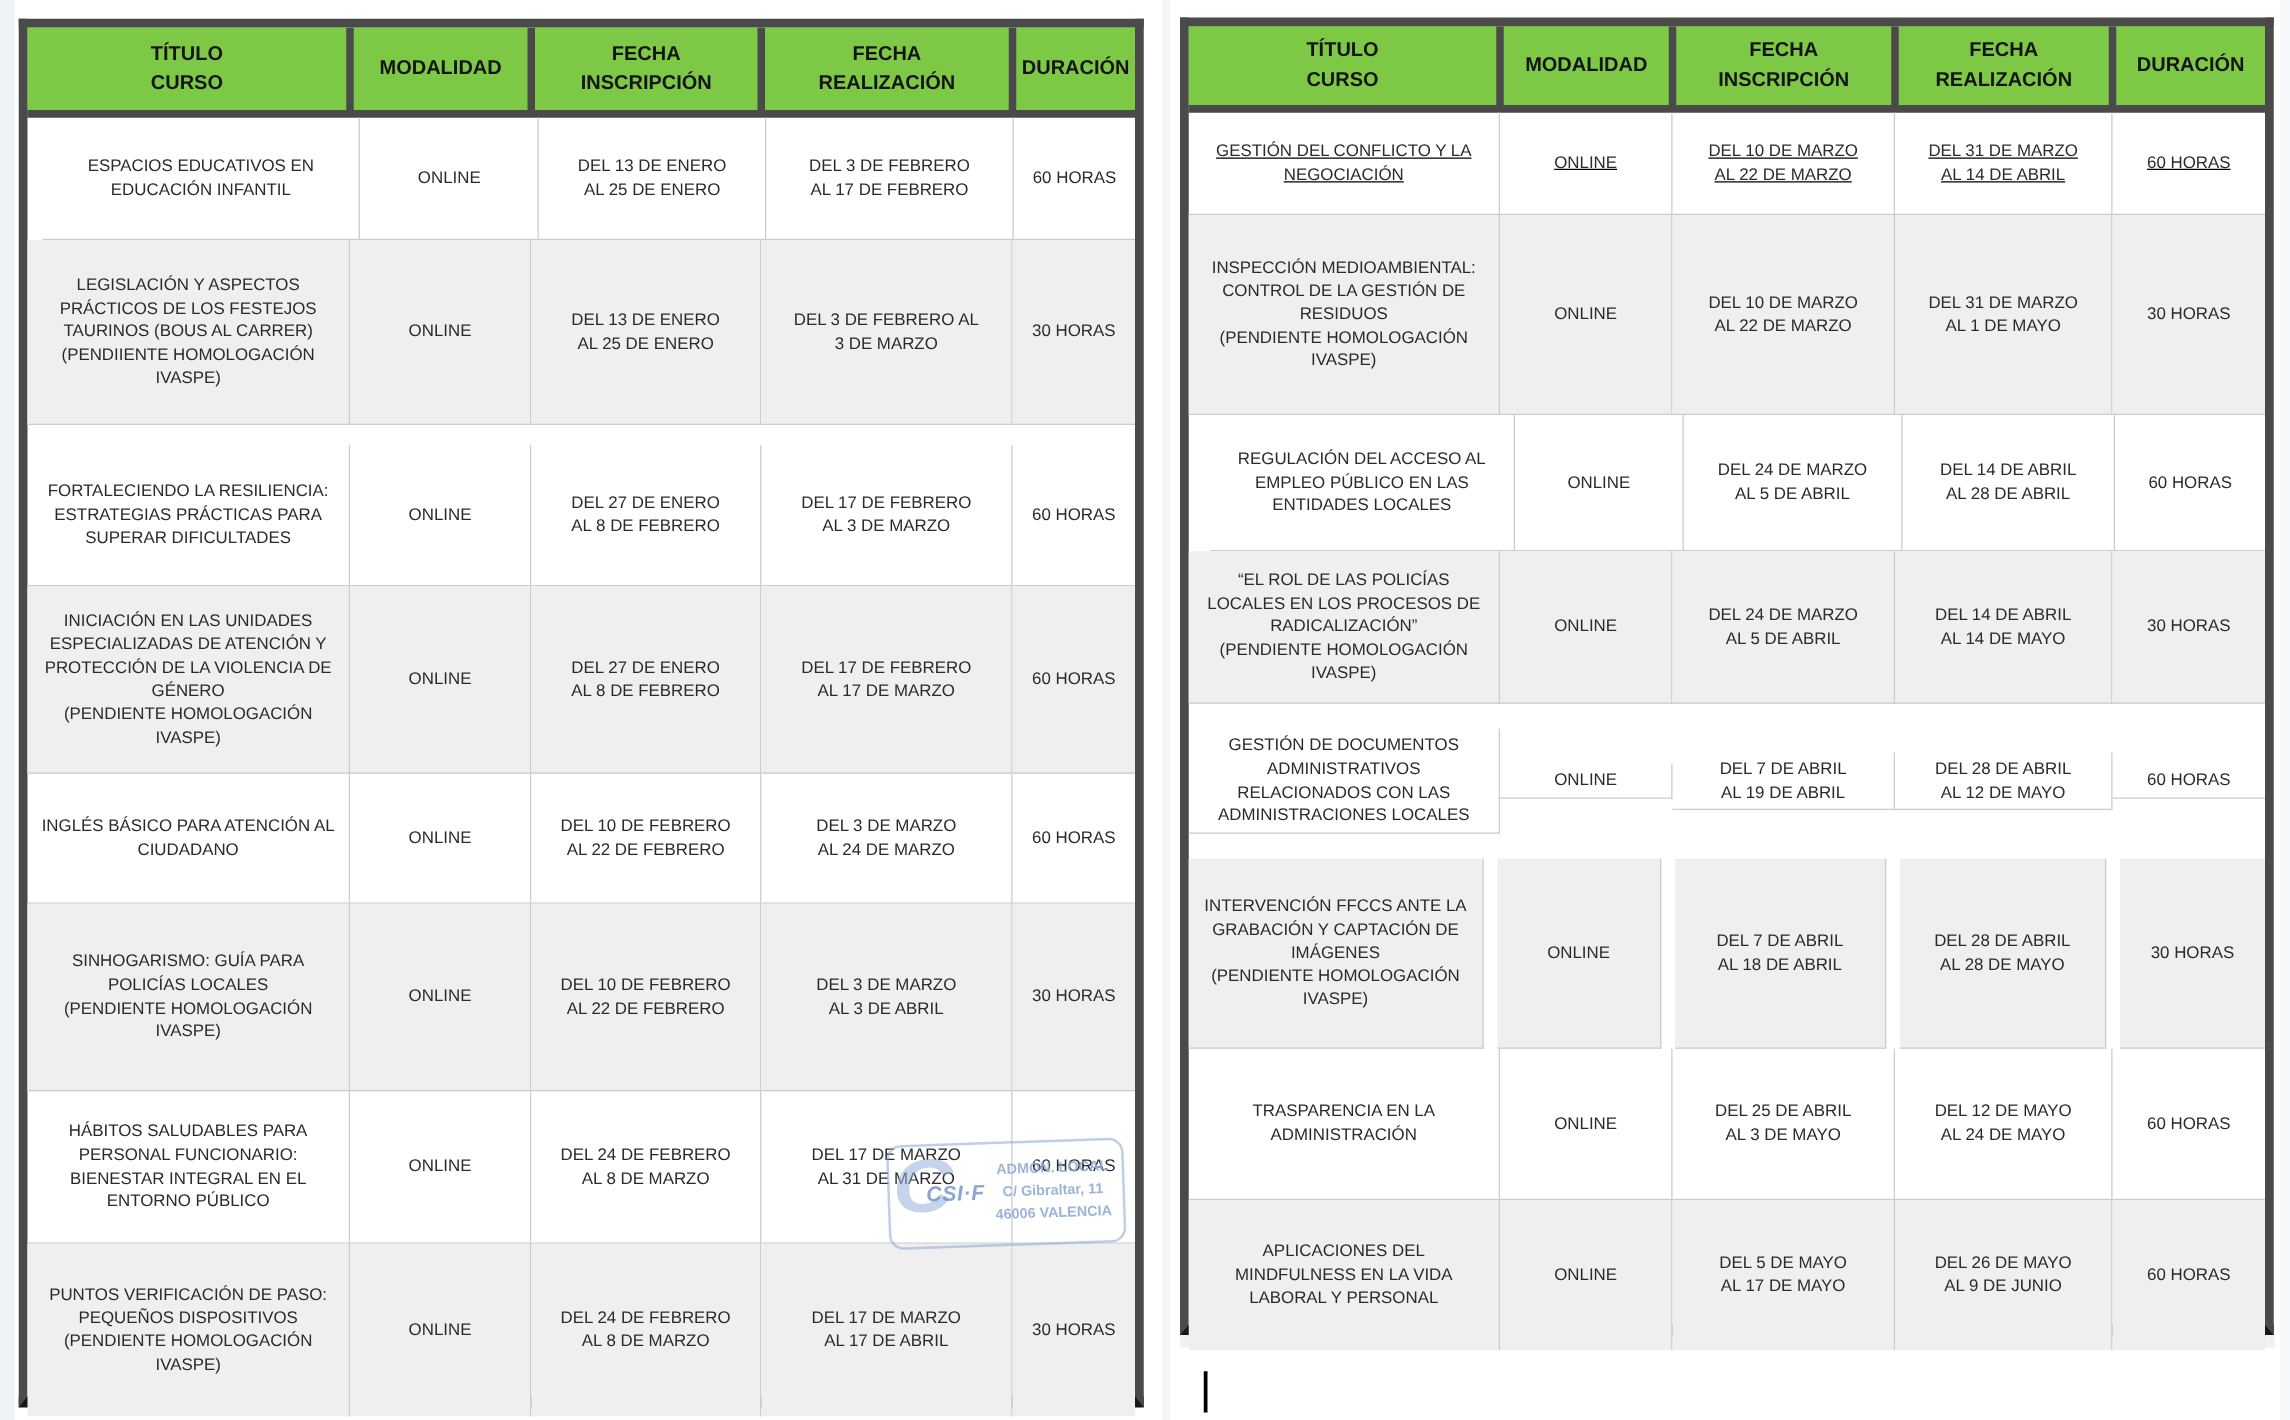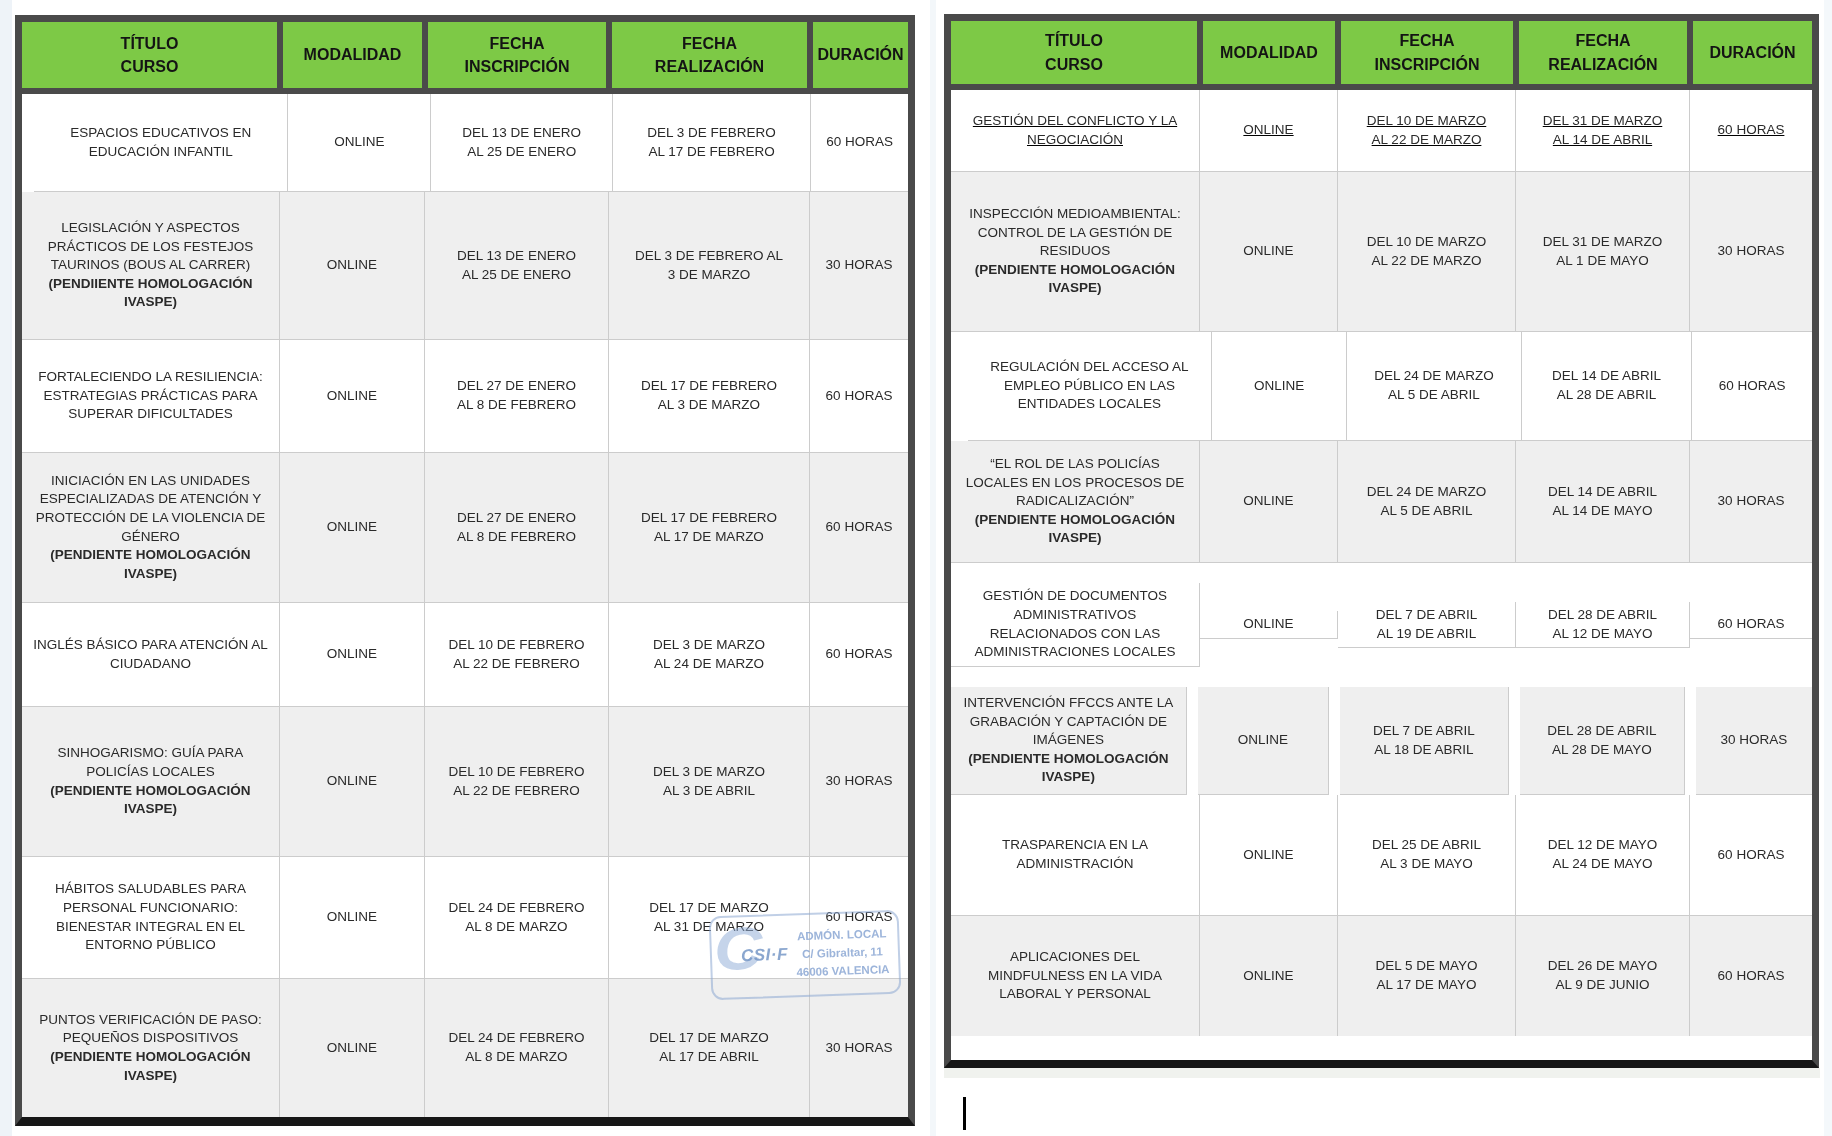--- a/index.html
+++ b/index.html
@@ -16,21 +16,21 @@
          text-align:center;font-weight:700;font-size:16px;line-height:1.45;color:#141414;
          white-space:pre-line;box-sizing:border-box;}
   .brow{display:flex;box-sizing:border-box;}
   .cell{display:flex;flex-direction:column;justify-content:center;align-items:center;text-align:center;
         font-size:13.5px;line-height:1.38;color:#2a2a2a;box-sizing:border-box;
         border-right:1px solid #cccccc;border-bottom:1px solid #cccccc;padding:4px 10px;}
   .cell:last-child{border-right:none;}
   .brow:last-of-type .cell{border-bottom:none;}
   .brow:nth-of-type(odd) .cell{background:#efefef;}
   .pre{white-space:pre-line;}
-  .tbold{font-weight:700;}
+  .tbold{font-weight:400;}
   .tbold:empty{display:none;}
   
   .lt .c1{width:258px}.lt .c2{width:145px}.lt .c3{width:184px}.lt .c4{width:201px}.lt .c5{width:98px}
   .lt .h1{width:255px}.lt .h2{width:139px}.lt .h3{width:178px}.lt .h4{width:195px}.lt .h5{width:95px}
   
   .rt .c1{width:249px}.rt .c2{width:138px}.rt .c3{width:178px}.rt .c4{width:174px}.rt .c5{width:122px}
   .rt .h1{width:246px}.rt .h2{width:132px}.rt .h3{width:172px}.rt .h4{width:168px}.rt .h5{width:119px}
   
   .stamp{position:absolute;left:710px;top:913px;width:190px;height:84px;z-index:5;
          border:2.5px solid rgba(140,168,210,0.55);border-radius:12px;transform:rotate(-2deg);
@@ -84,21 +84,21 @@
         <span class="tbold">(PENDIIENTE HOMOLOGACIÓN IVASPE)</span>
       </div>
       <div class="cell c2">ONLINE</div>
       <div class="cell c3 pre">DEL 13 DE ENERO
 AL 25 DE ENERO</div>
       <div class="cell c4 pre">DEL 3 DE FEBRERO AL
 3 DE MARZO</div>
       <div class="cell c5">30 HORAS</div>
     </div>
 
-    <div class="brow" style="height: 113px;">
+    <div class="brow" style="height: 113px; margin-top: 16px;">
       <div class="cell c1">
         <span>FORTALECIENDO LA RESILIENCIA: ESTRATEGIAS PRÁCTICAS PARA SUPERAR DIFICULTADES</span>
 
       </div>
       <div class="cell c2">ONLINE</div>
       <div class="cell c3 pre">DEL 27 DE ENERO
 AL 8 DE FEBRERO</div>
       <div class="cell c4 pre">DEL 17 DE FEBRERO
 AL 3 DE MARZO</div>
       <div class="cell c5">60 HORAS</div>
@@ -241,21 +241,21 @@
 
       </div>
       <div class="cell c2">ONLINE</div>
       <div class="cell c3 pre">DEL 7 DE ABRIL
 AL 19 DE ABRIL</div>
       <div class="cell c4 pre">DEL 28 DE ABRIL
 AL 12 DE MAYO</div>
       <div class="cell c5">60 HORAS</div>
     </div>
 
-    <div class="brow" style="height: 108px; gap: 11px;">
+    <div class="brow" style="height: 152px; gap: 11px;">
       <div class="cell c1">
         <span>INTERVENCIÓN FFCCS ANTE LA GRABACIÓN Y CAPTACIÓN DE IMÁGENES</span>
         <span class="tbold">(PENDIENTE HOMOLOGACIÓN IVASPE)</span>
       </div>
       <div class="cell c2">ONLINE</div>
       <div class="cell c3 pre">DEL 7 DE ABRIL
 AL 18 DE ABRIL</div>
       <div class="cell c4 pre">DEL 28 DE ABRIL
 AL 28 DE MAYO</div>
       <div class="cell c5">30 HORAS</div>

